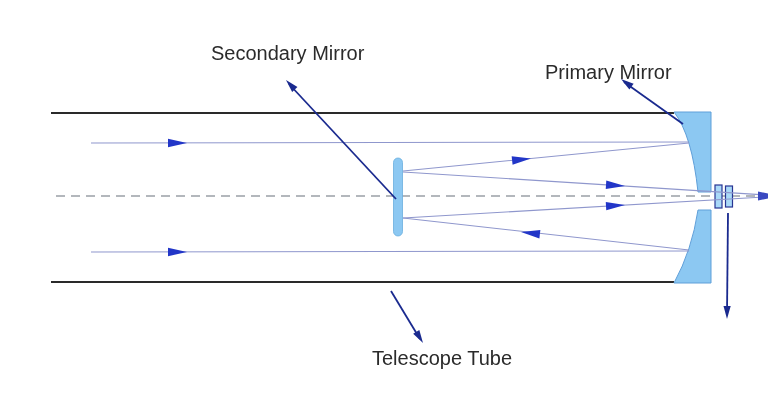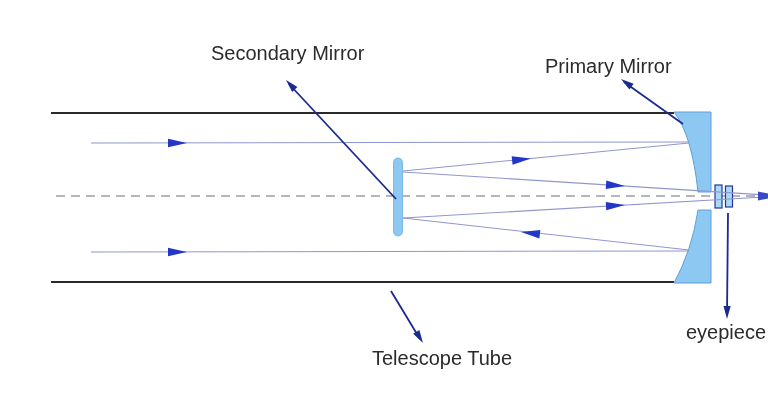--- a/index.html
+++ b/index.html
@@ -94,19 +94,18 @@
       </g>
       <g>
         <line x1="704" y1="213" x2="703" y2="315"></line>
         <polygon points="0,0 -13,-3.6 -13,3.6" transform="translate(703,319) rotate(90.5)" fill="#1a2a8f" stroke="none"></polygon>
       </g>
     </g>
   </svg>
 
   <div class="label" style="left:187px;top:42px">Secondary Mirror</div>
 
-  <div class="label" style="left:521px;top:55px">Primary Mirror</div>
+  <div class="label" style="left:521px;top:61px">Primary Mirror</div>
 
   <div class="label" style="left:348px;top:347px">Telescope Tube</div>
 
-  <div class="label" style="left:662px;top:321px">eyepiece</div>
 
 </div>
 
 </body></html>

